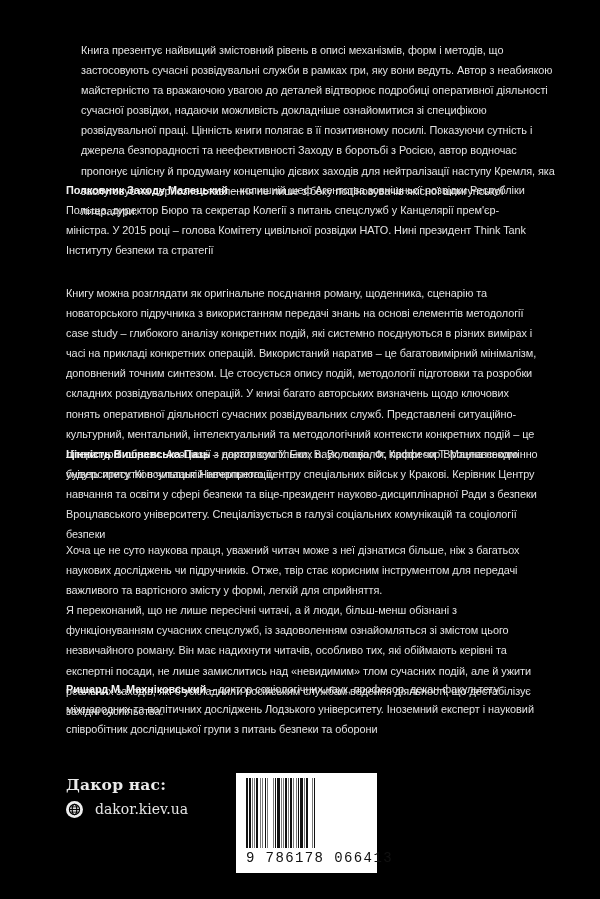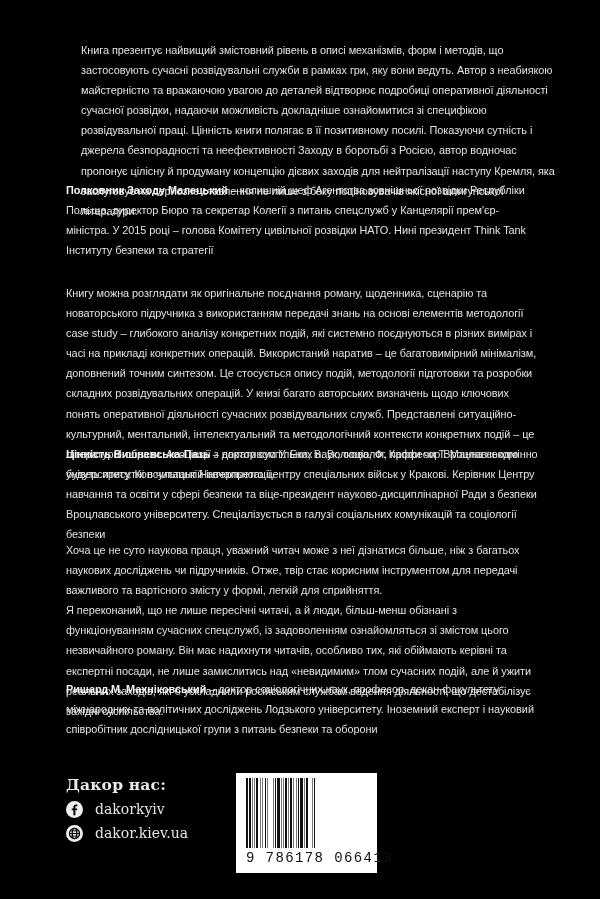--- a/index.html
+++ b/index.html
@@ -80,29 +80,20 @@
     <p>Я переконаний, що не лише пересічні читачі, а й люди, більш-менш обізнані з функціонуванням сучасних спецслужб, із задоволенням ознайомляться зі змістом цього незвичайного роману. Він має надихнути читачів, особливо тих, які обіймають керівні та експертні посади, не лише замислитись над «невидимим» тлом сучасних подій, але й ужити реальних заходів, які б ускладнили російським службам ведення діяльності, що дестабілізує західні суспільства.</p>
   </div>
 
   <div class="text-block" id="bio3">
     <p><b>Ришард М. Махніковський</b><span> – доктор соціологічних наук, професор, декан факультету міжнародних та політичних досліджень Лодзького університету. Іноземний експерт і науковий співробітник дослідницької групи з питань безпеки та оборони</span></p>
   </div>
 
   <div class="social">
     <div class="social-title">Дакор нас:</div>
 
-    <div class="social-row">
-      <span class="icon">
-        <svg width="17" height="17" viewBox="0 0 24 24">
-            <circle cx="12" cy="12" r="12" fill="#eee"></circle>
-            <path d="M13.2 20v-6.8h2.3l.35-2.7h-2.65V8.8c0-.8.22-1.3 1.35-1.3H16V5.1c-.25 0-1.1-.1-2.1-.1-2.05 0-3.45 1.25-3.45 3.55v1.95H8.15v2.7h2.3V20z" fill="#000"></path>
-          </svg>
-      </span>
-      <span class="label">dakorkyiv</span>
-    </div>
 
 
     <div class="social-row">
       <span class="icon">
         <svg width="17" height="17" viewBox="0 0 24 24">
             <circle cx="12" cy="12" r="12" fill="#eee"></circle>
             <circle cx="12" cy="12" r="7.2" fill="none" stroke="#000" stroke-width="1.6"></circle>
             <ellipse cx="12" cy="12" rx="3.2" ry="7.2" fill="none" stroke="#000" stroke-width="1.6"></ellipse>
             <line x1="4.8" y1="12" x2="19.2" y2="12" stroke="#000" stroke-width="1.6"></line>
             <line x1="6" y1="8.3" x2="18" y2="8.3" stroke="#000" stroke-width="1.3"></line>

